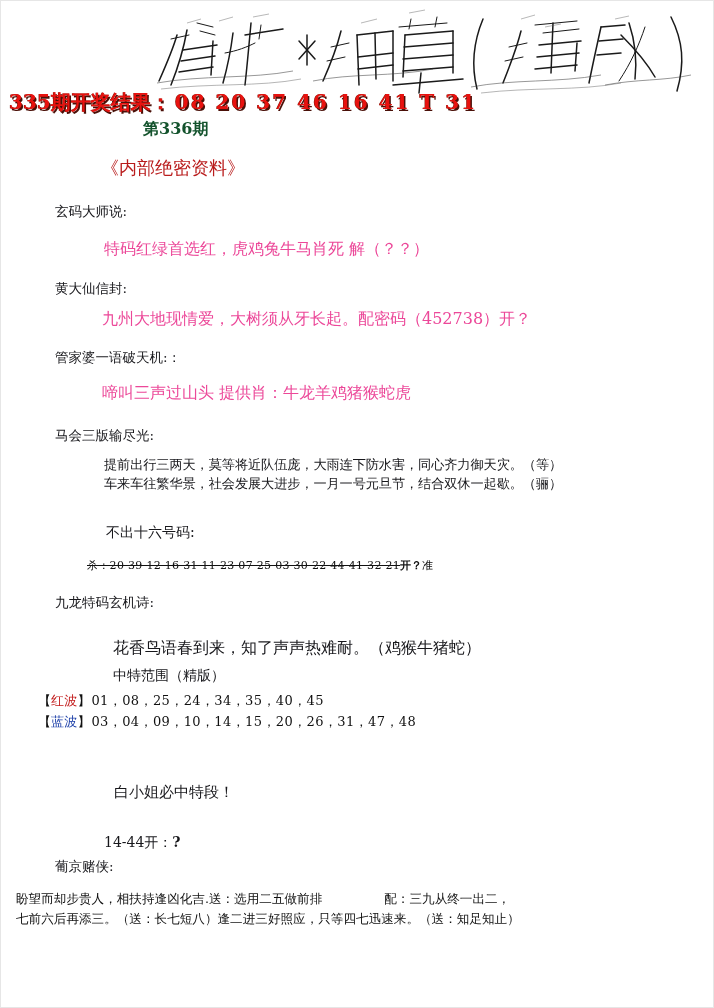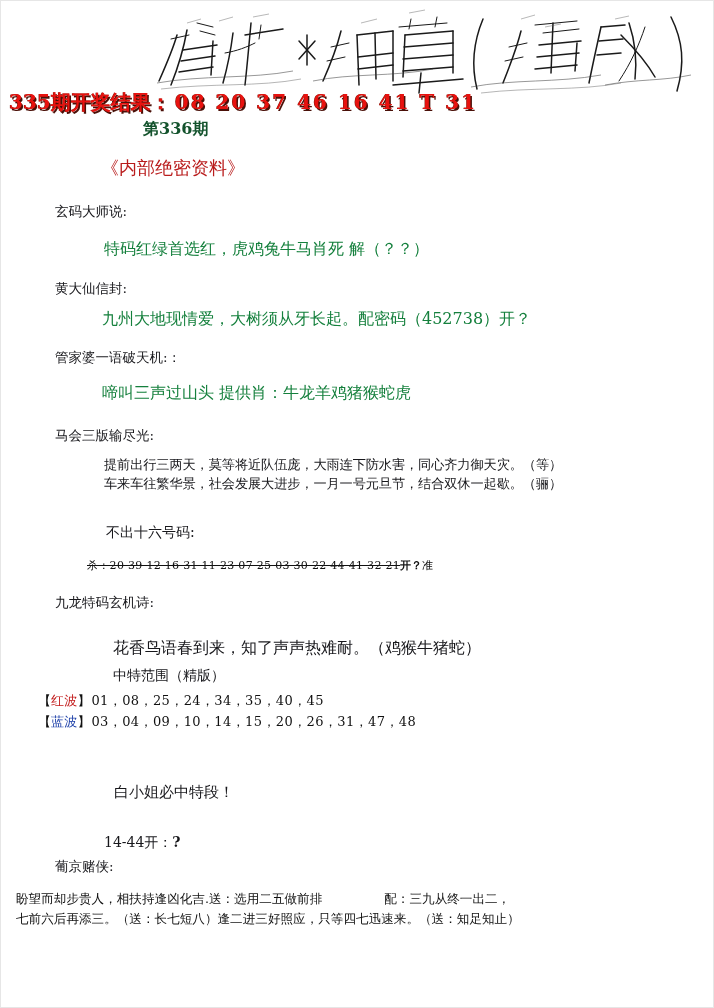--- a/index.html
+++ b/index.html
@@ -46,21 +46,21 @@
     font-size:18px;line-height:24px;color:#b91c1c;
   }
   .sec-label{
     position:absolute;left:54px;
     font-family:"DejaVu Serif","Liberation Serif",serif;
     font-size:13.5px;line-height:18px;color:#17171b;white-space:nowrap;
   }
   .sec-body{
     position:absolute;
     font-family:"DejaVu Sans","Liberation Sans",sans-serif;
-    font-size:15px;line-height:21px;color:#15803d;white-space:nowrap;
+    font-size:15px;line-height:21px;color:#ec4899;white-space:nowrap;
   }
   .sec-body.serif{
     font-family:"DejaVu Serif","Liberation Serif",serif;
   }
 
   .poem-block{
     position:absolute;left:103px;top:455px;
     font-family:"DejaVu Sans","Liberation Sans",sans-serif;
     font-size:13.2px;line-height:18.5px;color:#17171b;white-space:nowrap;
   }

